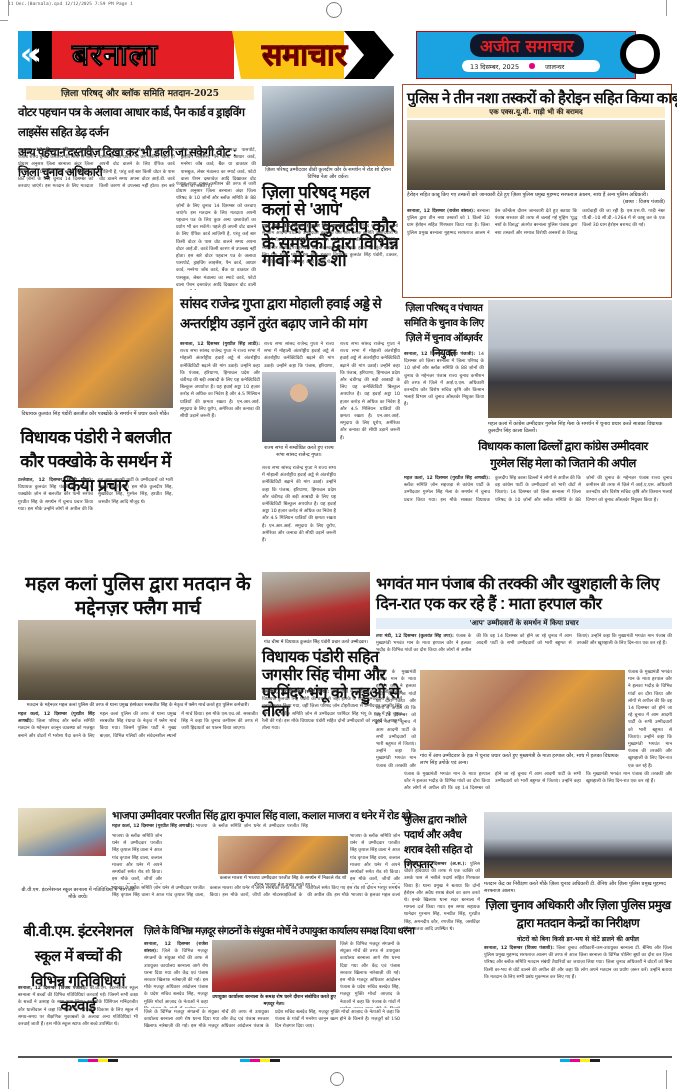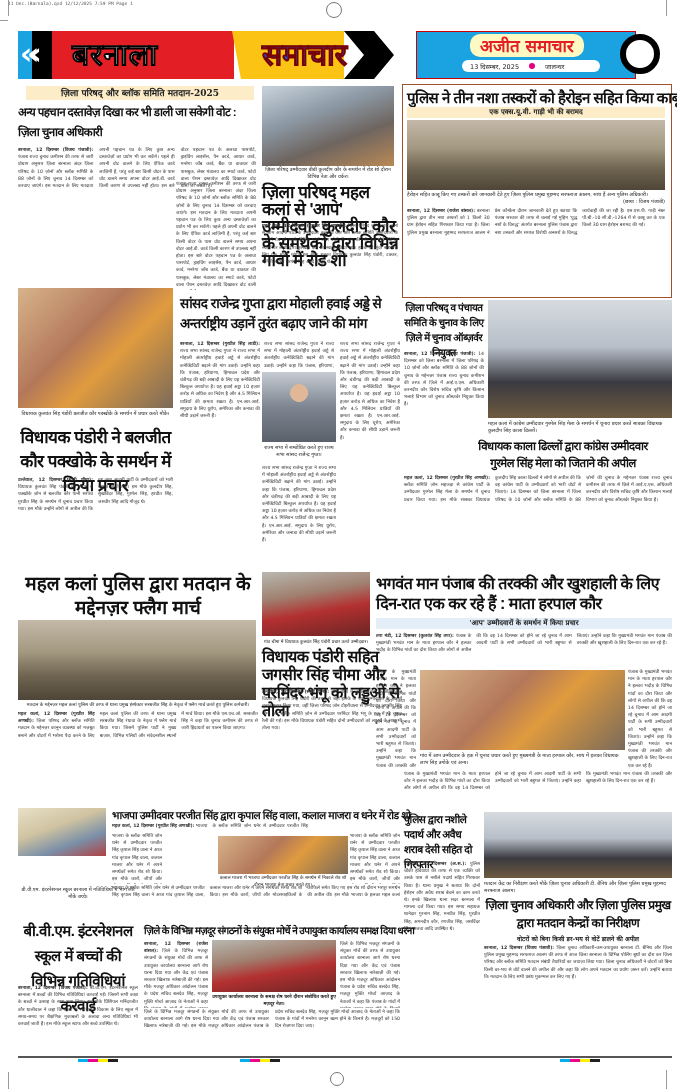--- a/index.html
+++ b/index.html
@@ -6,25 +6,25 @@
 body{width:677px;height:1089px;background:#fff;position:relative;overflow:hidden;font-family:"DejaVu Sans",sans-serif;color:#222}
 .abs{position:absolute}
 .slug{left:8px;top:1px;font-size:4.5px;color:#555;font-family:"DejaVu Sans Mono",monospace}
 .crop{border-color:#999;border-style:solid;border-width:0}
 .mh-blue{left:18px;top:31px;width:14px;height:48px;background:#1aa3e0}
 .mh-black{left:32px;top:31px;width:20px;height:48px;background:#000}
 .mh-red{left:52px;top:31px;width:182px;height:48px;background:#e31e24}
 .mh-yellow{left:232px;top:31px;width:112px;height:48px;background:#fbc313;clip-path:polygon(0 0,100% 0,100% 100%,8% 100%)}
 .mh-chev{left:20px;top:36px;font-size:30px;color:#fff;font-weight:bold;letter-spacing:-10px}
 .mh-title1{left:72px;top:33px;font-size:30px;font-weight:bold;color:#fff;-webkit-text-stroke:1px #000;letter-spacing:1px;font-family:Liberation Serif, serif}
-.mh-title2{left:262px;top:33px;font-size:30px;font-weight:bold;color:#1d4ed8;-webkit-text-stroke:1px #7a0000;font-family:"DejaVu Serif",serif}
+.mh-title2{left:262px;top:33px;font-size:30px;font-weight:bold;color:#000000;-webkit-text-stroke:1px #7a0000;font-family:"DejaVu Serif",serif}
 .mh-cyan{left:416px;top:31px;width:220px;height:48px;background:#1aa3e0;border:1px solid #c00}
 .mh-arrow{left:344px;top:31px;width:50px;height:48px;background:#000;clip-path:polygon(0 0,60% 0,100% 50%,60% 100%,0 100%,40% 50%)}
 .mh-arrow2{left:392px;top:40px;font-size:22px;color:#fff;font-weight:bold;letter-spacing:-6px}
-.mh-ajit{left:470px;top:34px;font-size:17px;font-weight:bold;color:#e31e24;background:#fef9c3;padding:0 10px;border-radius:10px}
+.mh-ajit{left:470px;top:34px;font-size:17px;font-weight:bold;color:#e31e24;background:#0f172a;padding:0 10px;border-radius:10px}
 .mh-datebar{left:462px;top:60px;width:138px;height:12px;background:#fff;border-radius:6px;font-size:6.5px;color:#222;display:flex;align-items:center;padding-left:8px;gap:10px}
 .mh-dot{display:inline-block;width:6px;height:6px;border-radius:50%;background:#e6007e}
 .mh-circle{left:620px;top:34px;width:40px;height:40px;border-radius:50%;border:6px solid #000;background:#fff}
 
 .section-band{left:26px;top:86px;width:228px;height:14px;background:#fdecc8;font-size:9px;font-weight:bold;color:#222;text-align:center;line-height:14px;font-family:"DejaVu Serif",serif}
 .h-big{font-family:"Liberation Sans",sans-serif;font-weight:bold;color:#111;transform-origin:left top;white-space:nowrap}
 .body-text{font-size:4.6px;line-height:7.2px;color:#333;text-align:justify;overflow:hidden}
 .caption{font-size:5px;line-height:7px;color:#222;text-align:center}
 .photo{background:linear-gradient(135deg,#8a8f9a,#5d6470 40%,#a59a8a 70%,#6b5e55)}
 .photo.warm{background:linear-gradient(135deg,#d7b38a,#b3785a 40%,#e09b3e 60%,#7a6a5a)}
@@ -65,20 +65,21 @@
     <span>13 दिसम्बर, 2025</span>
     <span class="mh-dot"></span>
     <span>जालन्धर</span>
   </div>
   <div class="abs mh-circle"></div>
 </header>
 
 <article>
   <div class="abs section-band">ज़िला परिषद् और ब्लॉक समिति मतदान-2025</div>
   <div class="abs h-big" style="left:18px;top:102px;width:238px;font-size:11.6px;line-height:20px;white-space:normal;letter-spacing:-0.6px;font-weight:bold">
+    <div>वोटर पहचान पत्र के अलावा आधार कार्ड, पैन कार्ड व ड्राइविंग लाइसेंस सहित डेढ़ दर्जन</div>
     <div>अन्य पहचान दस्तावेज़ दिखा कर भी डाली जा सकेगी वोट : ज़िला चुनाव अधिकारी</div>
   </div>
   <div class="abs body-text" style="left:18px;top:146px;width:238px;height:62px;column-count:3;column-gap:6px">
     <b>बरनाला, 12 दिसम्बर (विजय पंजाबी):</b>
     <span>पंजाब राज्य चुनाव कमीशन की तरफ से जारी प्रोग्राम अनुसार ज़िला बरनाला अंदर ज़िला परिषद के 10 ज़ोनों और ब्लॉक समिति के 88 ज़ोनों के लिए चुनाव 14 दिसम्बर को करवाए जाएंगे। इस मतदान के लिए मतदाता अपनी पहचान पत्र के लिए कुछ अन्य दस्तावेज़ों का प्रयोग भी कर सकेंगे। पहले ही अपनी वोट डालने के लिए ऐपिक कार्ड लाज़िमी है, परंतु कई बार किसी वोटर के पास वोट डालने समय अपना वोटर आई.डी. कार्ड किसी कारण से उपलब्ध नहीं होता। इस बारे वोटर पहचान पत्र के अलावा पासपोर्ट, ड्राइविंग लाइसेंस, पैन कार्ड, आधार कार्ड, मनरेगा जॉब कार्ड, बैंक या डाकघर की पासबुक, लेबर मंत्रालय का स्मार्ट कार्ड, फोटो वाला पेंशन दस्तावेज़ आदि दिखाकर वोट डाली जा सकती है।</span>
   </div>
 </article>
 
 <div class="abs photo street" style="left:262px;top:86px;width:132px;height:80px"></div>
 <div class="abs caption" style="left:262px;top:166px;width:132px">ज़िला परिषद् उम्मीदवार बीबी कुलदीप कौर के समर्थन में रोड शो दौरान विभिन्न नेता और वर्कर।</div>

